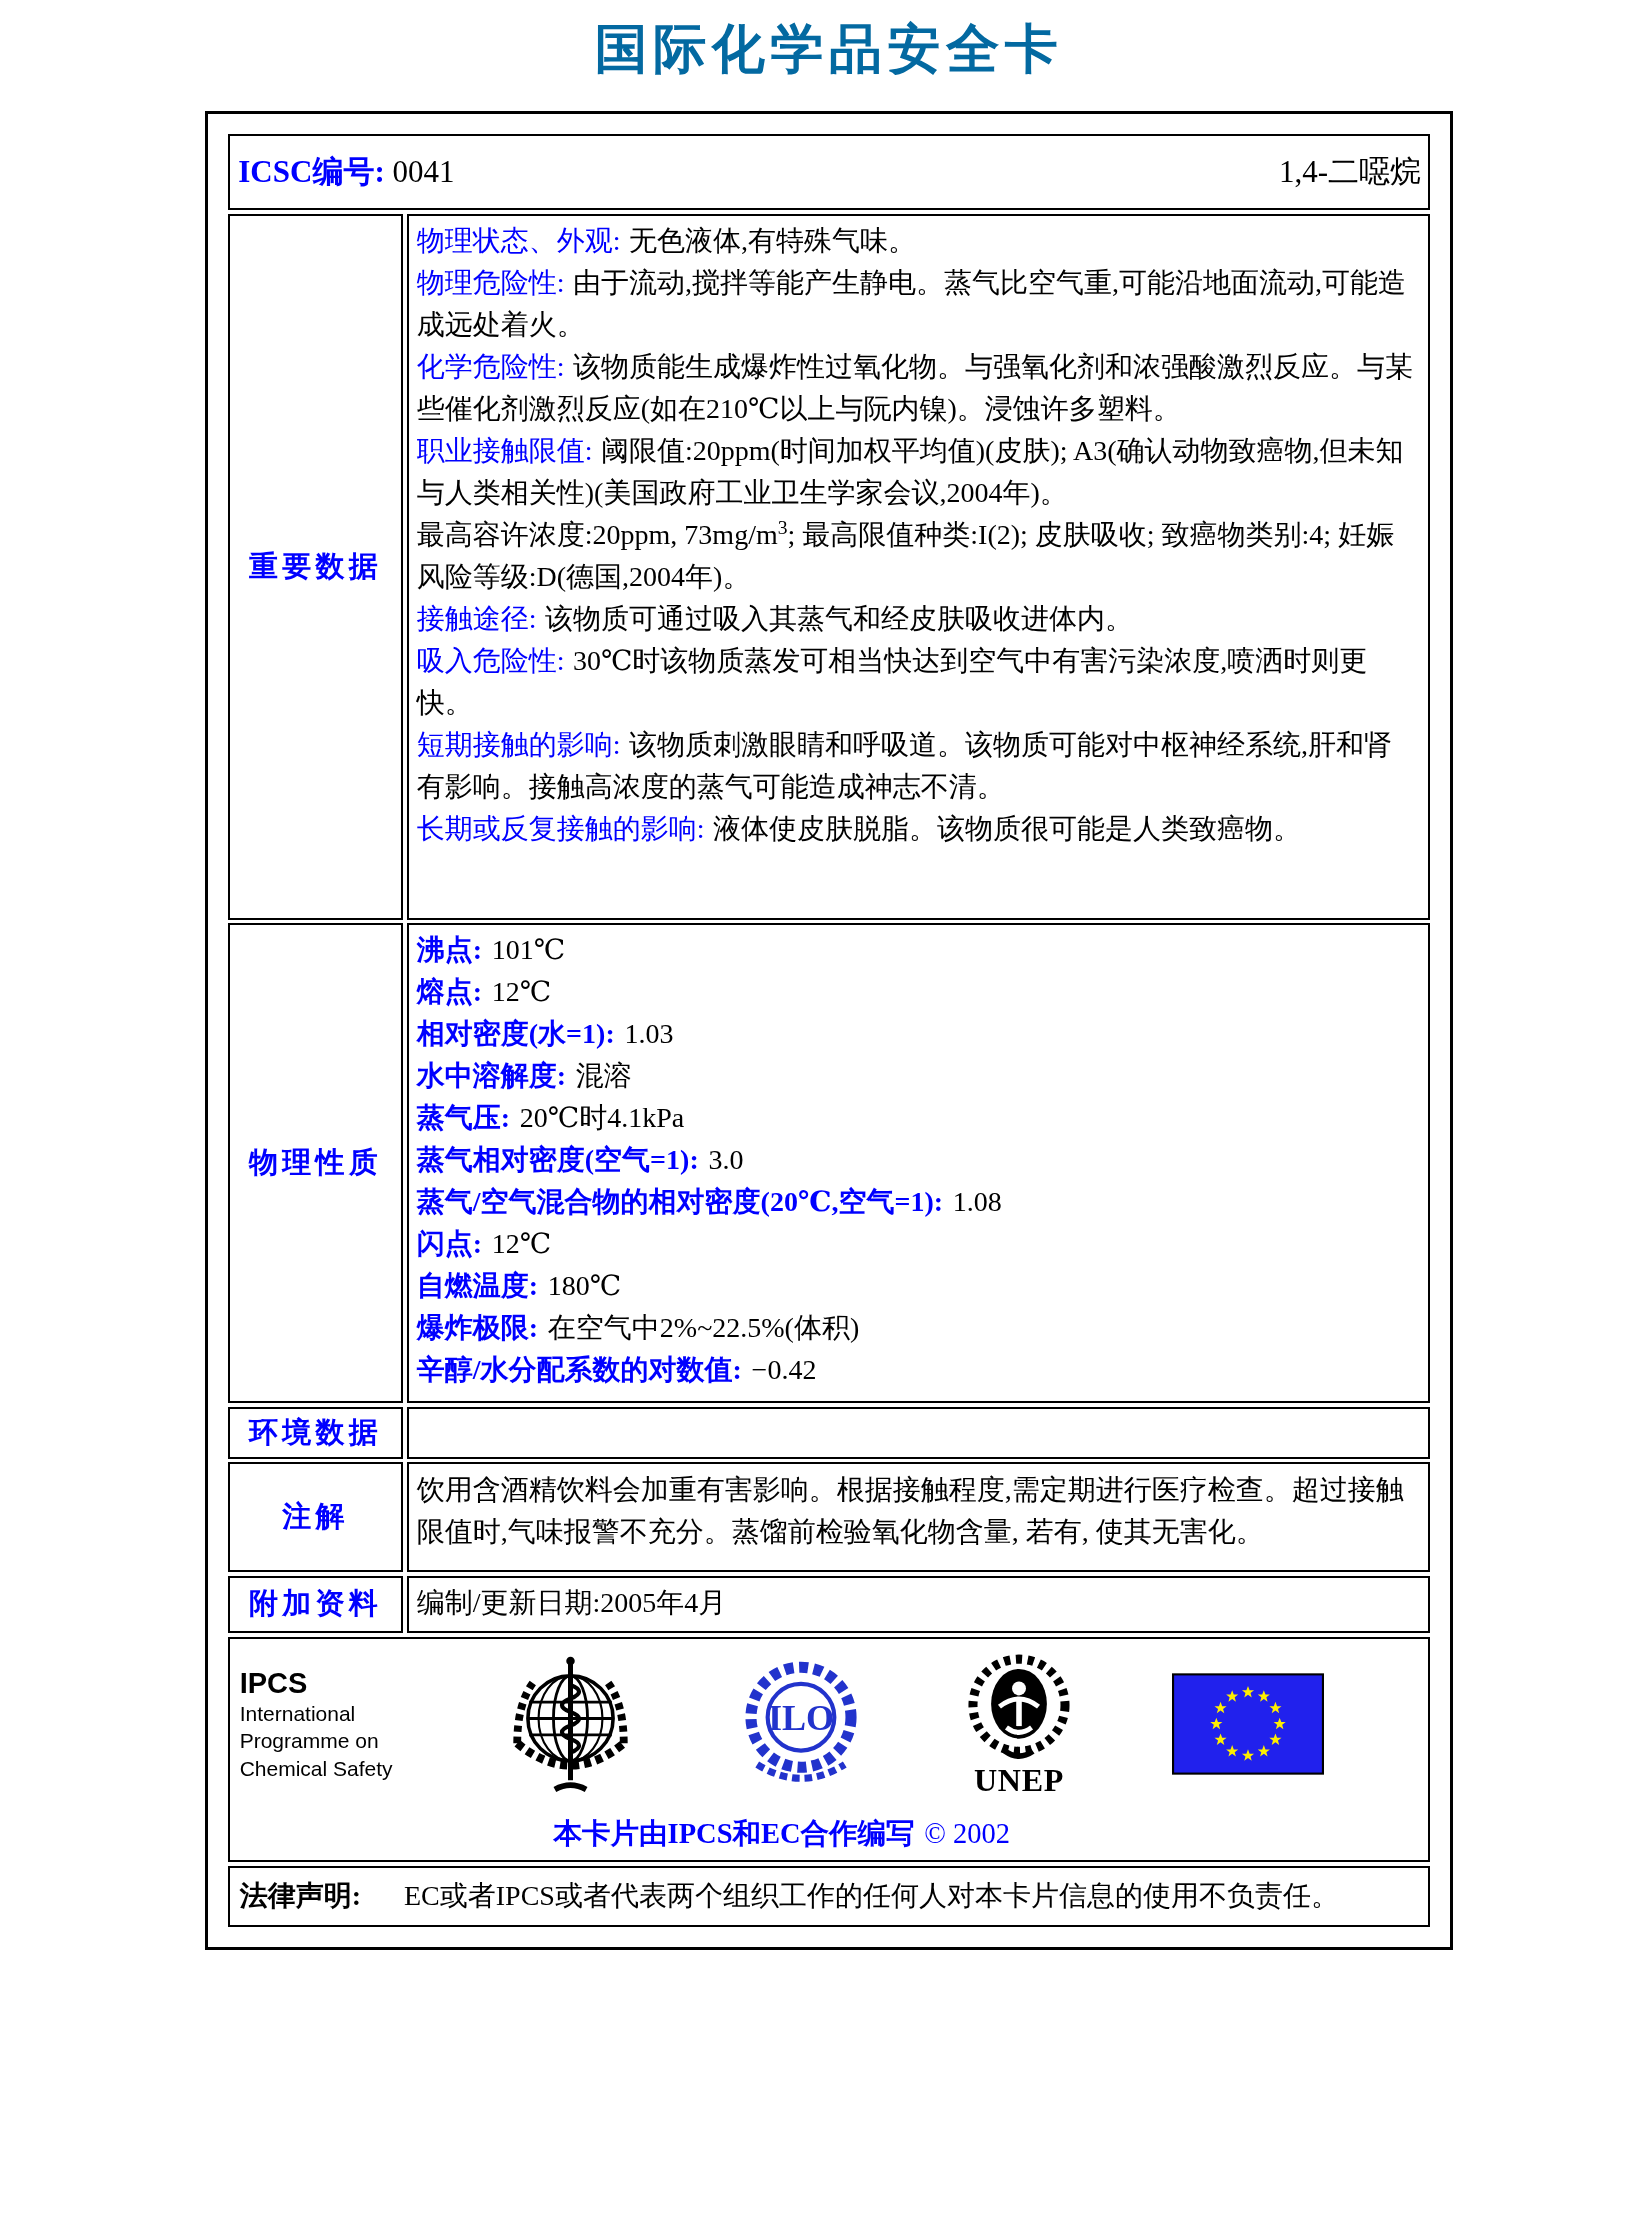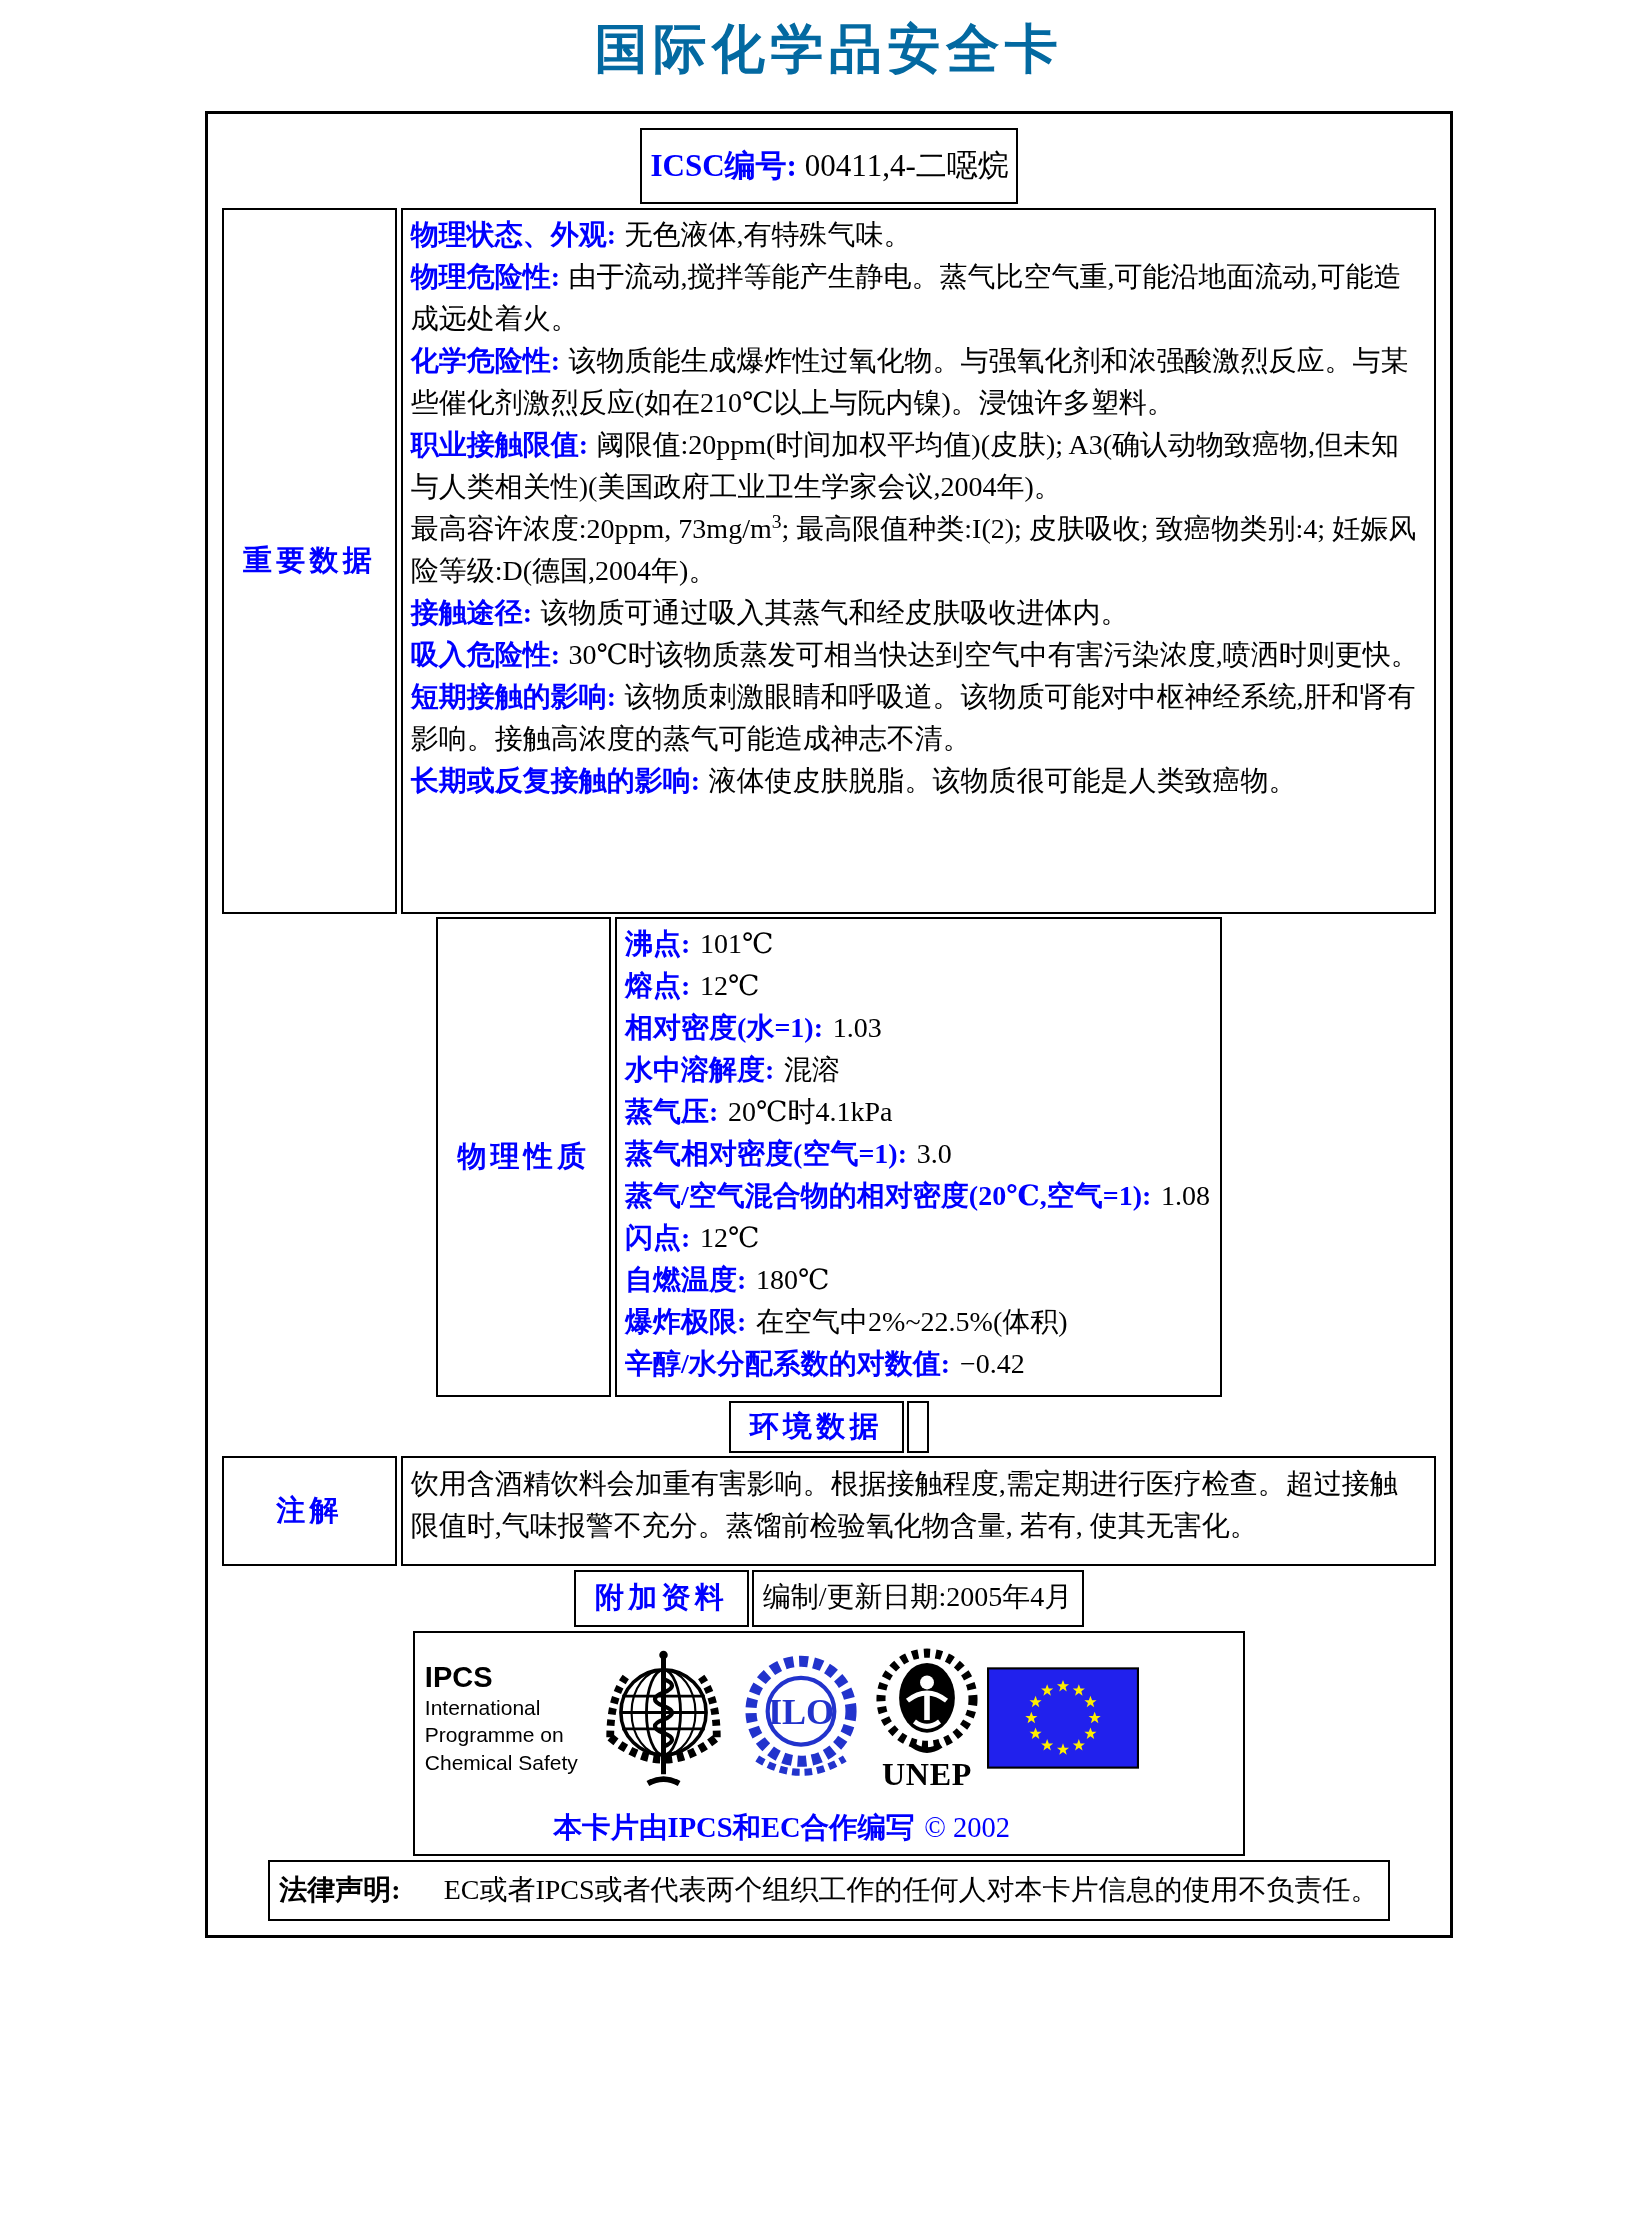--- a/index.html
+++ b/index.html
@@ -12,39 +12,39 @@
   .page-title{
     width:1248px;margin:19.5px 0 15.3px 205px;
     text-align:center;
     font-size:53px;font-weight:bold;color:#0369a1;
     letter-spacing:5.6px;line-height:1.1;
   }
   .card{
     position:absolute;left:205px;top:111px;width:1248px;
     box-sizing:border-box;
     border:3.5px solid #000;background:#fff;
-    padding:14px;
-    display:flex;flex-direction:column;gap:3.5px;align-items:center;
+    padding:20px;
+    display:flex;flex-direction:column;gap:3.5px;
   }
   .row2{display:grid;grid-template-columns:175px 1fr;gap:3.5px;}
   .cell{border:2.1px solid #000;box-sizing:border-box;background:#fff;}
   .header-cell{
     min-height:76px;display:flex;align-items:center;justify-content:space-between;
     padding:2.8px 7px 2.8px 8.3px;font-size:31px;
   }
   .blue{color:#0000ff;}
   .bold{font-weight:bold;}
   .label-cell{
     display:flex;align-items:center;justify-content:center;
     font-size:29px;font-weight:bold;color:#0000ff;
     letter-spacing:4.2px;text-align:center;padding:4.2px;
   }
   .content-cell{padding:4.2px 9.7px 7px 8.3px;font-size:28px;line-height:1.5;}
   .entry{margin:0;}
-  .entry-label{color:#0000ff;font-weight:bold;margin-right:8.3px;}
+  .entry-label{color:#0000ff;font-weight:normal;margin-right:8.3px;}
   .prop{margin:0;}
   .prop-label{color:#0000ff;font-weight:bold;margin-right:9.7px;}
   sup{line-height:0;font-size:70%;}
   .env-cell{min-height:40px;}
   .add-cell{min-height:40px;display:flex;align-items:center;}
   .important-cell{min-height:706px;}
   .physical-cell{min-height:480px;}
   .notes-cell{min-height:110px;}
   .logos-cell{min-height:189px;padding:9.7px 104px 7px 9.7px;}
   .logos-strip{display:flex;align-items:center;justify-content:space-between;}

